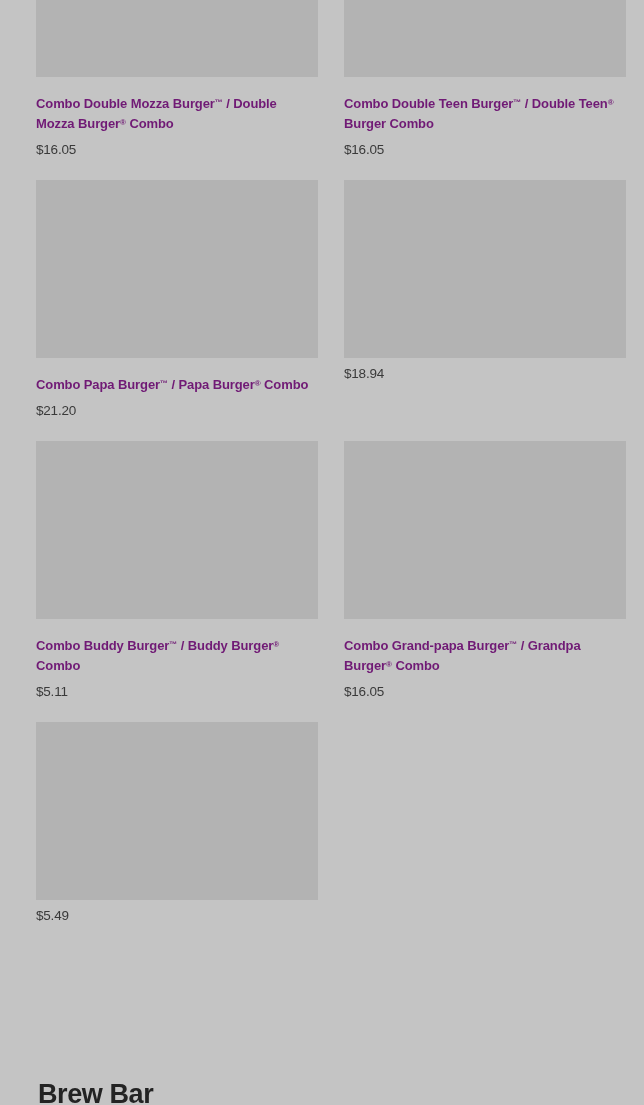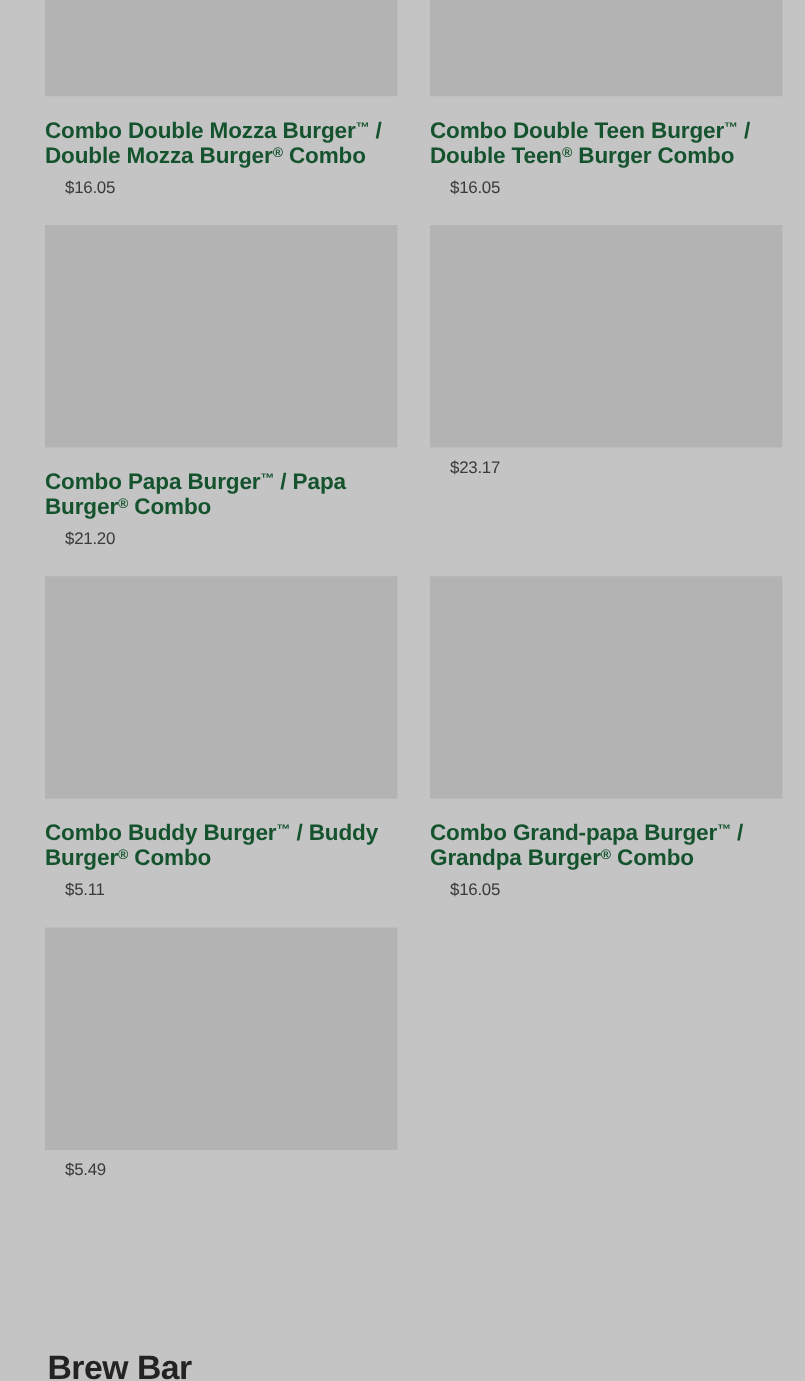--- a/index.html
+++ b/index.html
@@ -42,30 +42,30 @@
 
   .product-thumb {
     width: 282px;
     height: 178px;
     background: #b3b3b3;
     display: block;
   }
 
   .product-title {
     margin: 17px 0 0 0;
-    font-size: 18px;
+    font-size: 13px;
     line-height: 20px;
     font-weight: 700;
     letter-spacing: -0.1px;
-    color: #14532d;
+    color: #701a75;
     max-width: 275px;
   }
 
   .product-price {
-    margin: 8px 0 0 16px;
+    margin: 8px 0 0 0;
     font-size: 13.5px;
     line-height: 16px;
     font-weight: 400;
     color: #3a3a3a;
     letter-spacing: -0.2px;
   }
 
   
   .section-heading {
     position: absolute;
@@ -102,21 +102,21 @@
         <div class="product-title">Combo Double Teen Burger<sup class="mark">™</sup> / Double Teen<sup class="mark">®</sup> Burger Combo</div>
         <div class="product-price">$16.05</div>
       </div>
       <div class="product-card">
         <div class="product-thumb"></div>
         <div class="product-title">Combo Papa Burger<sup class="mark">™</sup> / Papa Burger<sup class="mark">®</sup> Combo</div>
         <div class="product-price">$21.20</div>
       </div>
       <div class="product-card">
         <div class="product-thumb"></div>
-        <div class="product-price">$23.17</div>
+        <div class="product-price">$18.94</div>
       </div>
       <div class="product-card">
         <div class="product-thumb"></div>
         <div class="product-title">Combo Buddy Burger<sup class="mark">™</sup> / Buddy Burger<sup class="mark">®</sup> Combo</div>
         <div class="product-price">$5.11</div>
       </div>
       <div class="product-card">
         <div class="product-thumb"></div>
         <div class="product-title">Combo Grand-papa Burger<sup class="mark">™</sup> / Grandpa Burger<sup class="mark">®</sup> Combo</div>
         <div class="product-price">$16.05</div>

